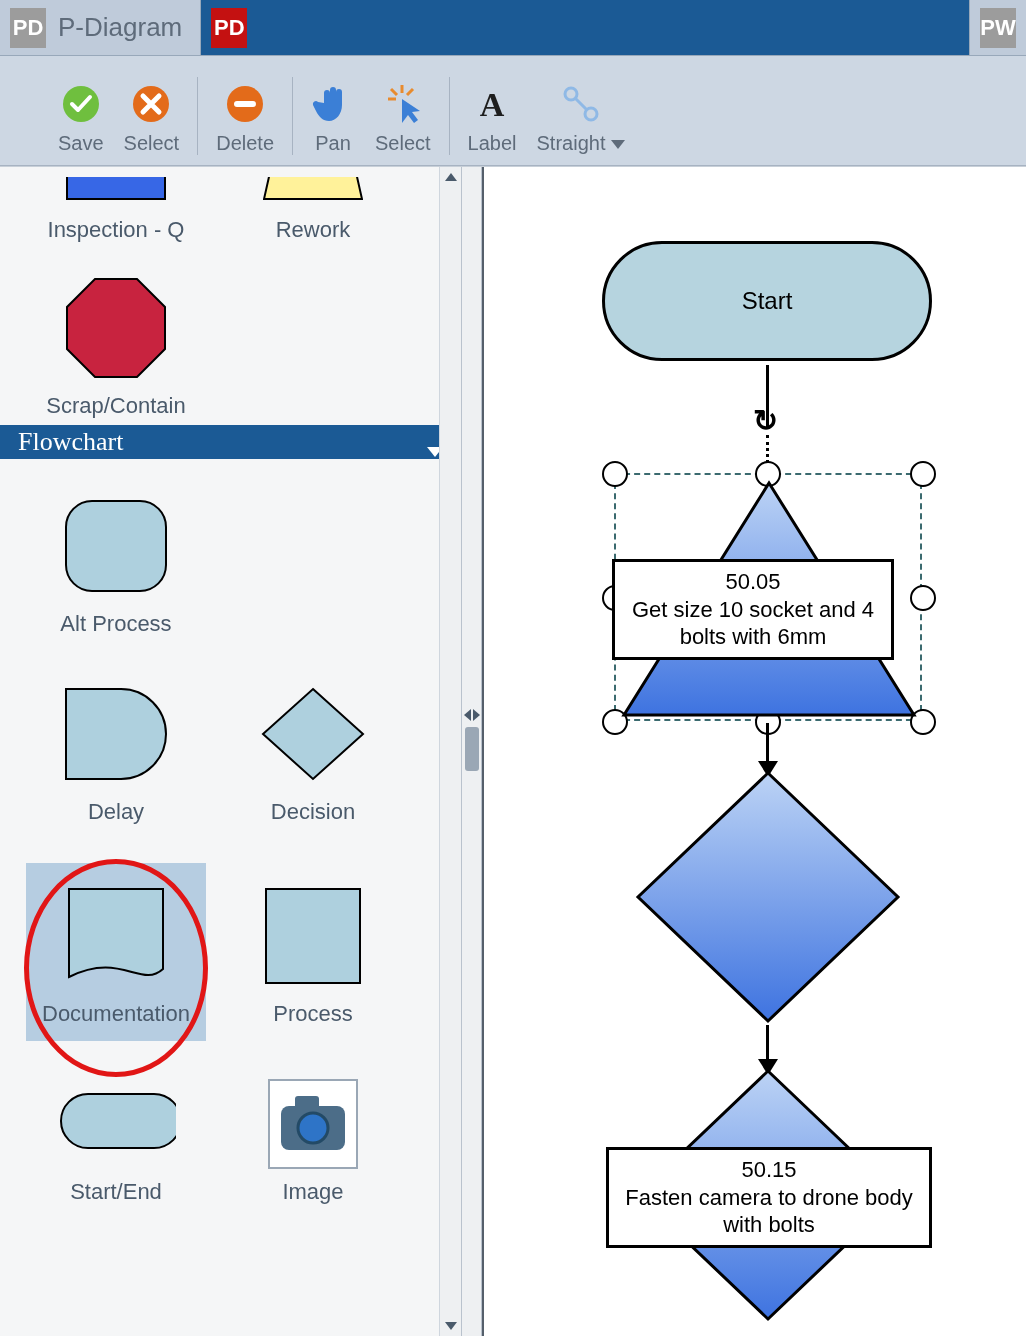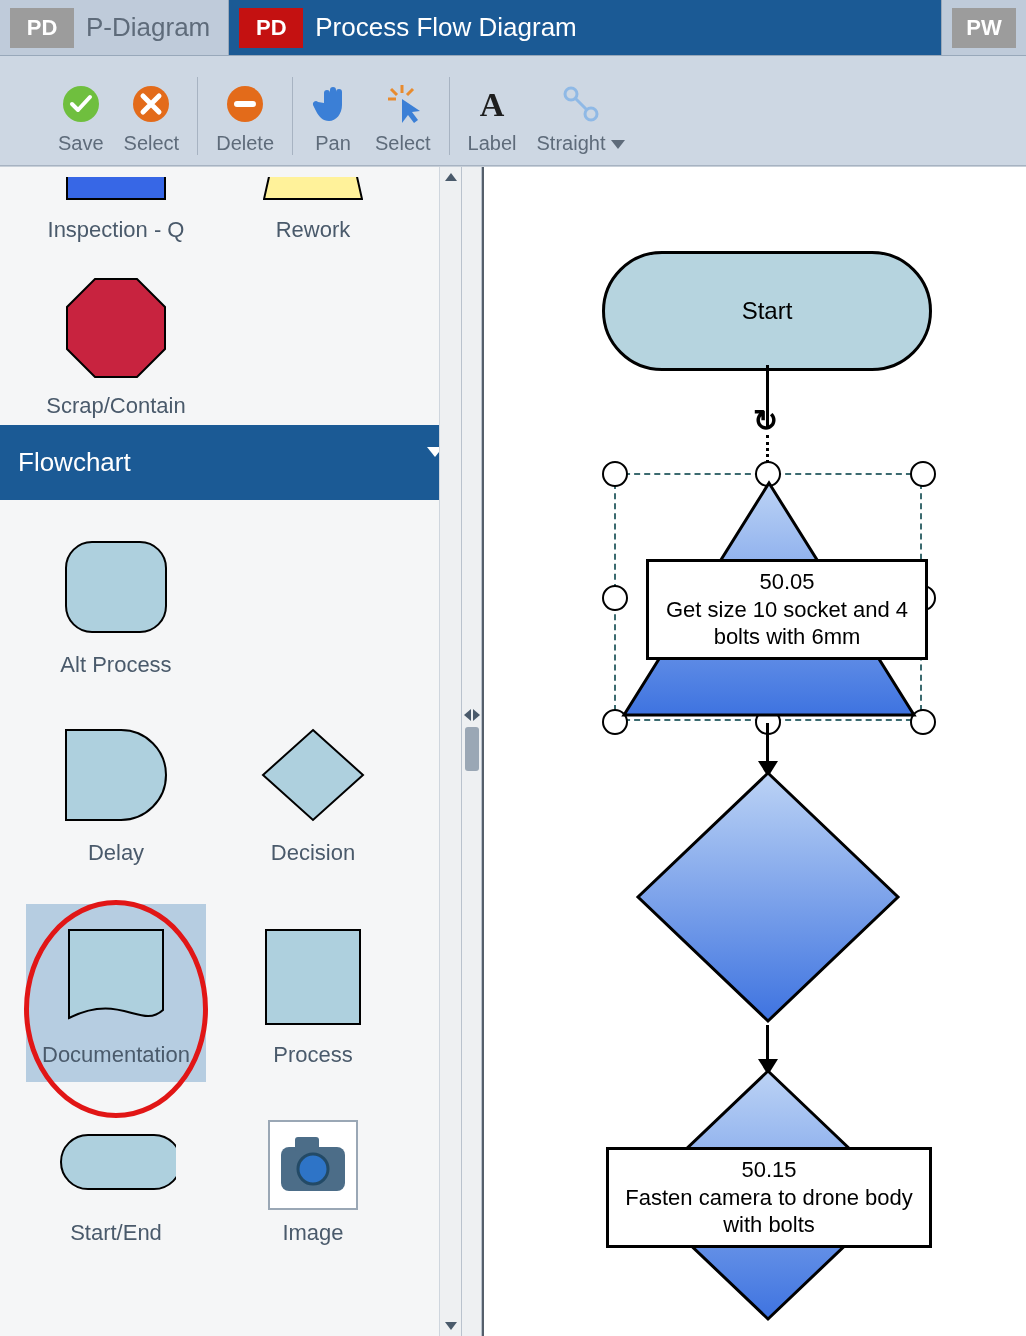--- a/index.html
+++ b/index.html
@@ -27,21 +27,21 @@
     font-size: 26px;
     color: #5e6b7a;
     border-right: 1px solid #98a8ba;
     cursor: pointer;
   }
   .tab.active {
     background: #1b5a95;
     color: #ffffff;
   }
   .tab-badge {
-    width: 64px;
+    width: 36px;
     height: 40px;
     display: flex;
     align-items: center;
     justify-content: center;
     font-weight: bold;
     font-size: 22px;
     color: #fff;
   }
   .tab-badge.gray { background: #9c9c9c; }
   .tab-badge.red  { background: #c41111; }
@@ -160,25 +160,26 @@
     height: 110px;
     display: flex;
     align-items: center;
     justify-content: center;
   }
 
   .section-header {
     background: #1b5a95;
     color: #fff;
     font-size: 26px;
-    padding: 22px 18px;
-    display: flex;
-    align-items: flex-start;
+    padding: 2px 18px;
+    display: flex;
+    align-items: flex-end;
     justify-content: space-between;
     cursor: pointer;
+    font-family: Liberation Serif, serif;
   }
   .section-header .chev {
     width: 0; height: 0;
     border-left: 8px solid transparent;
     border-right: 8px solid transparent;
     border-top: 10px solid #fff;
   }
 
   .annot-ellipse {
     position: absolute;
@@ -217,21 +218,21 @@
     background: #ffffff;
     position: relative;
     overflow: hidden;
     border-left: 2px solid #555f6b;
   }
 
   
   .node-start {
     position: absolute;
     left: 118px;
-    top: 84px;
+    top: 74px;
     width: 330px;
     height: 120px;
     background: #b6d4df;
     border: 3px solid #000;
     border-radius: 60px;
     display: flex;
     align-items: center;
     justify-content: center;
     font-size: 24px;
     color: #000;
@@ -296,21 +297,20 @@
 </head>
 <body>
 
 <div class="tabs">
   <div class="tab">
     <div class="tab-badge gray">PD</div>
     <span>P-Diagram</span>
   </div>
   <div class="tab active" style="flex:1">
     <div class="tab-badge red">PD</div>
-    <span>Process Flow Diagram</span>
   </div>
   <div class="tab last">
     <div class="tab-badge gray">PW</div>
   </div>
 </div>
 
 <div class="toolbar">
   <div class="spacer"></div>
   <div class="tbtn">
     <span class="ico">
@@ -533,21 +533,21 @@
       <svg width="298" height="240">
         <defs>
           <linearGradient id="g1" x1="0" y1="0" x2="0" y2="1">
             <stop offset="0" stop-color="#bcd3f5"></stop>
             <stop offset="1" stop-color="#3e73e0"></stop>
           </linearGradient>
         </defs>
         <polygon points="149,4 294,236 4,236" fill="url(#g1)" stroke="#000" stroke-width="3"></polygon>
       </svg>
     </div>
-    <div class="node-text" style="left:162px; top:392px; width:282px">
+    <div class="node-text" style="left:128px; top:392px; width:282px">
       <span>50.05</span>
       <span>Get size 10 socket and 4 bolts with 6mm</span>
     </div>
 
     <div class="arrow-line" style="left:282px; top:556px; width:3px; height:40px"></div>
     <div class="arrow-head-down" style="left:274px; top:594px"></div>
 
     <div class="diamond-node" style="left:150px; top:602px">
       <svg width="268" height="256">
         <defs>

